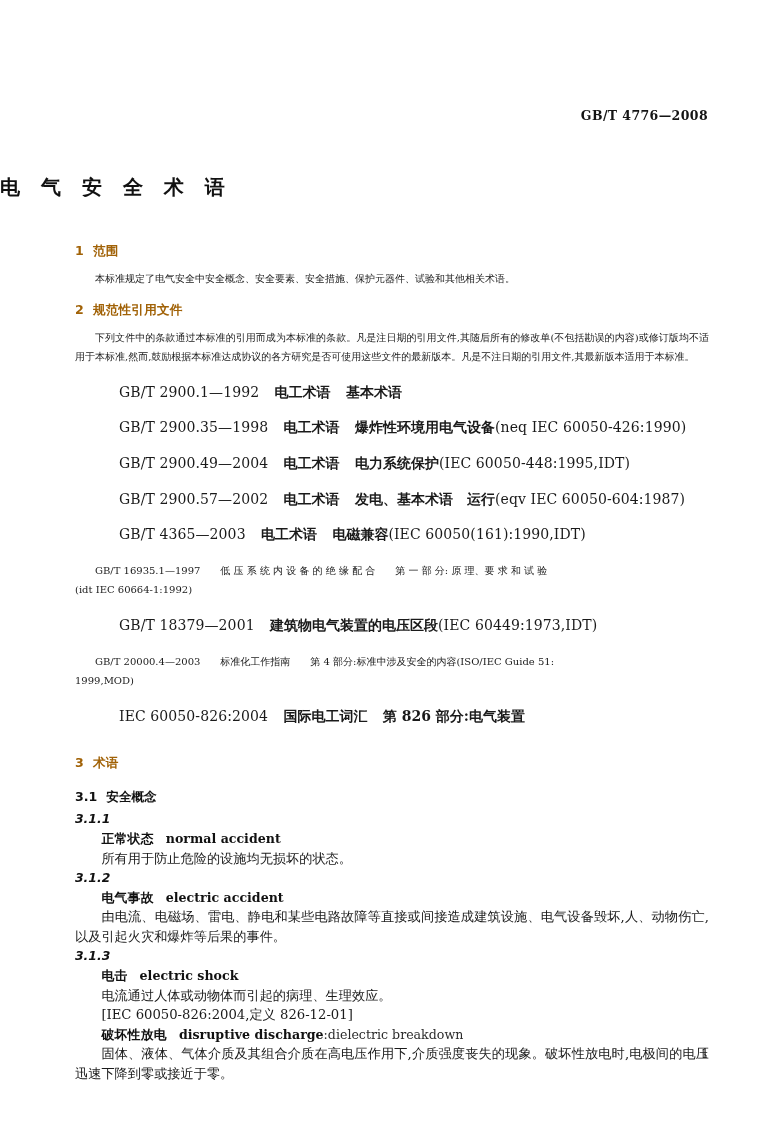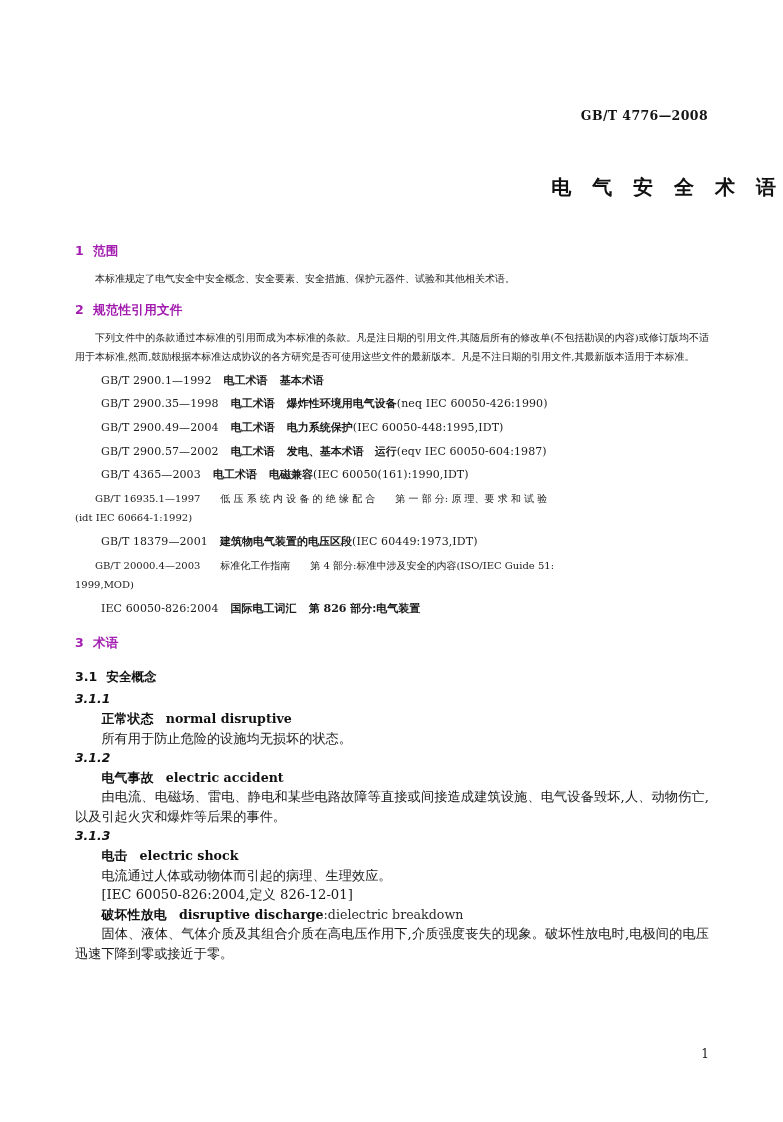--- a/index.html
+++ b/index.html
@@ -32,39 +32,39 @@
     font-size: 12.5px;
     letter-spacing: 0.4px;
     color: #141414;
   }
   
   .doc-title {
     position: absolute;
     top: 162px;
     left: 0;
     width: 783px;
-    text-align: right;
+    text-align: left;
     font-family: "DejaVu Sans", "Liberation Sans", sans-serif;
     font-weight: bold;
     font-size: 20px;
     letter-spacing: 7px;
     color: #111;
   }
   
   .body-col {
     position: absolute;
     top: 231px;
     left: 75px;
     width: 634px;
   }
   .clause-h1 {
     font-family: "DejaVu Sans", "Liberation Sans", sans-serif;
     font-weight: bold;
     font-size: 12.6px;
-    color: #a21caf;
+    color: #a16207;
     margin: 0 0 9px 0;
     letter-spacing: 0.2px;
   }
   .clause-h1 .num { margin-right: 9px; }
   .clause-h2 {
     font-family: "DejaVu Sans", "Liberation Sans", sans-serif;
     font-weight: bold;
     font-size: 12.6px;
     color: #111;
     margin: 0 0 3px 0;
@@ -82,23 +82,23 @@
   .para {
     font-size: 10px;
     line-height: 19.6px;
     margin: 0;
     text-align: justify;
     text-justify: inter-ideograph;
     color: #1a1a1a;
   }
   .para.indent { text-indent: 2em; }
   .ref-line {
-    font-size: 11px;
-    line-height: 19.6px;
-    margin: 4px;
+    font-size: 14px;
+    line-height: 19.6px;
+    margin: 16px;
     text-indent: 2em;
     text-align: justify;
     text-justify: inter-ideograph;
     color: #1a1a1a;
   }
   .ref-line .gbnum {
     font-family: "DejaVu Serif", "Liberation Serif", serif;
     letter-spacing: 0.1px;
   }
   .ref-line .cn {
@@ -215,21 +215,21 @@
     </div>
 
     <div class="gap-sm"></div>
 
     <div class="clause-h2">
       <span class="num">3.1</span><span>安全概念</span>
     </div>
 
     <p class="term-num">3.1.1</p>
     <p class="term-head">
-      <span class="cn">正常状态</span><span class="en">normal disruptive</span><span class="en-alt"></span>
+      <span class="cn">正常状态</span><span class="en">normal accident</span><span class="en-alt"></span>
     </p>
     <p class="term-def">所有用于防止危险的设施均无损坏的状态。</p>
 
     <p class="term-num">3.1.2</p>
     <p class="term-head">
       <span class="cn">电气事故</span><span class="en">electric accident</span><span class="en-alt"></span>
     </p>
     <p class="term-def">由电流、电磁场、雷电、静电和某些电路故障等直接或间接造成建筑设施、电气设备毁坏,人、动物伤亡,以及引起火灾和爆炸等后果的事件。</p>
 
     <p class="term-num">3.1.3</p>

